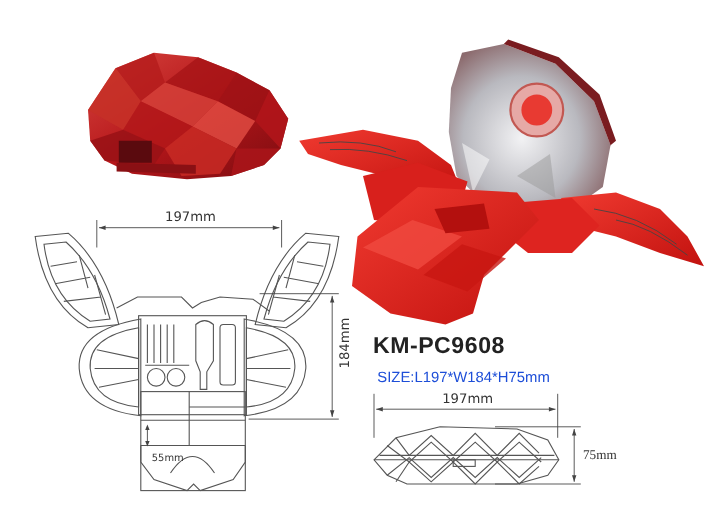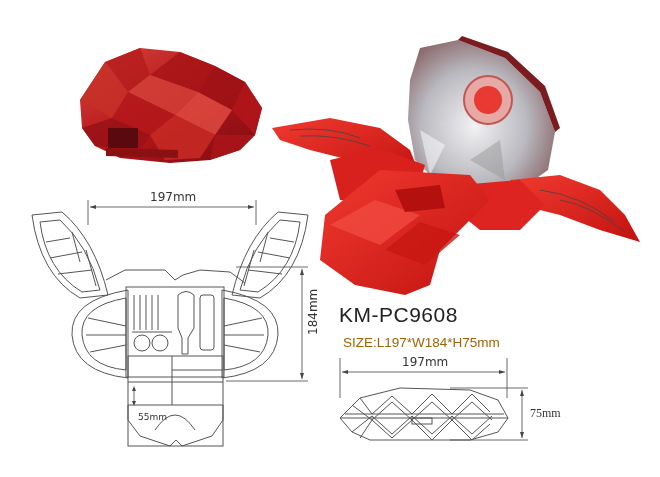--- a/index.html
+++ b/index.html
@@ -1,20 +1,20 @@
 <!DOCTYPE html>
 <html><head>
 <meta charset="utf-8">
 <style>
   html,body{margin:0;padding:0;background:#fff;}
   body{width:660px;height:477px;position:relative;overflow:hidden;font-family:"DejaVu Sans",sans-serif;}
   .abs{position:absolute;}
   .lbl{font-size:12px;color:#333;white-space:nowrap;}
-  .model{left:339px;top:303px;font-size:21px;font-weight:normal;color:#222;letter-spacing:0.5px;font-family:"Liberation Sans",sans-serif;}
-  .size{left:343px;top:335px;font-size:13.5px;color:#a16207;font-family:"Liberation Sans",sans-serif;}
+  .model{left:339px;top:303px;font-size:21px;font-weight:bold;color:#222;letter-spacing:0.5px;font-family:"Liberation Sans",sans-serif;}
+  .size{left:343px;top:335px;font-size:13.5px;color:#1d4ed8;font-family:"Liberation Sans",sans-serif;}
   svg{position:absolute;left:0;top:0;}
   .ln{stroke:#555;stroke-width:1;fill:none;}
   .dl{stroke:#444;stroke-width:0.8;fill:none;}
 </style>
 </head>
 <body>
 
 <svg width="660" height="477" viewBox="0 0 660 477">
   <defs>
     <linearGradient id="cr" x1="0" y1="0" x2="1" y2="1">

